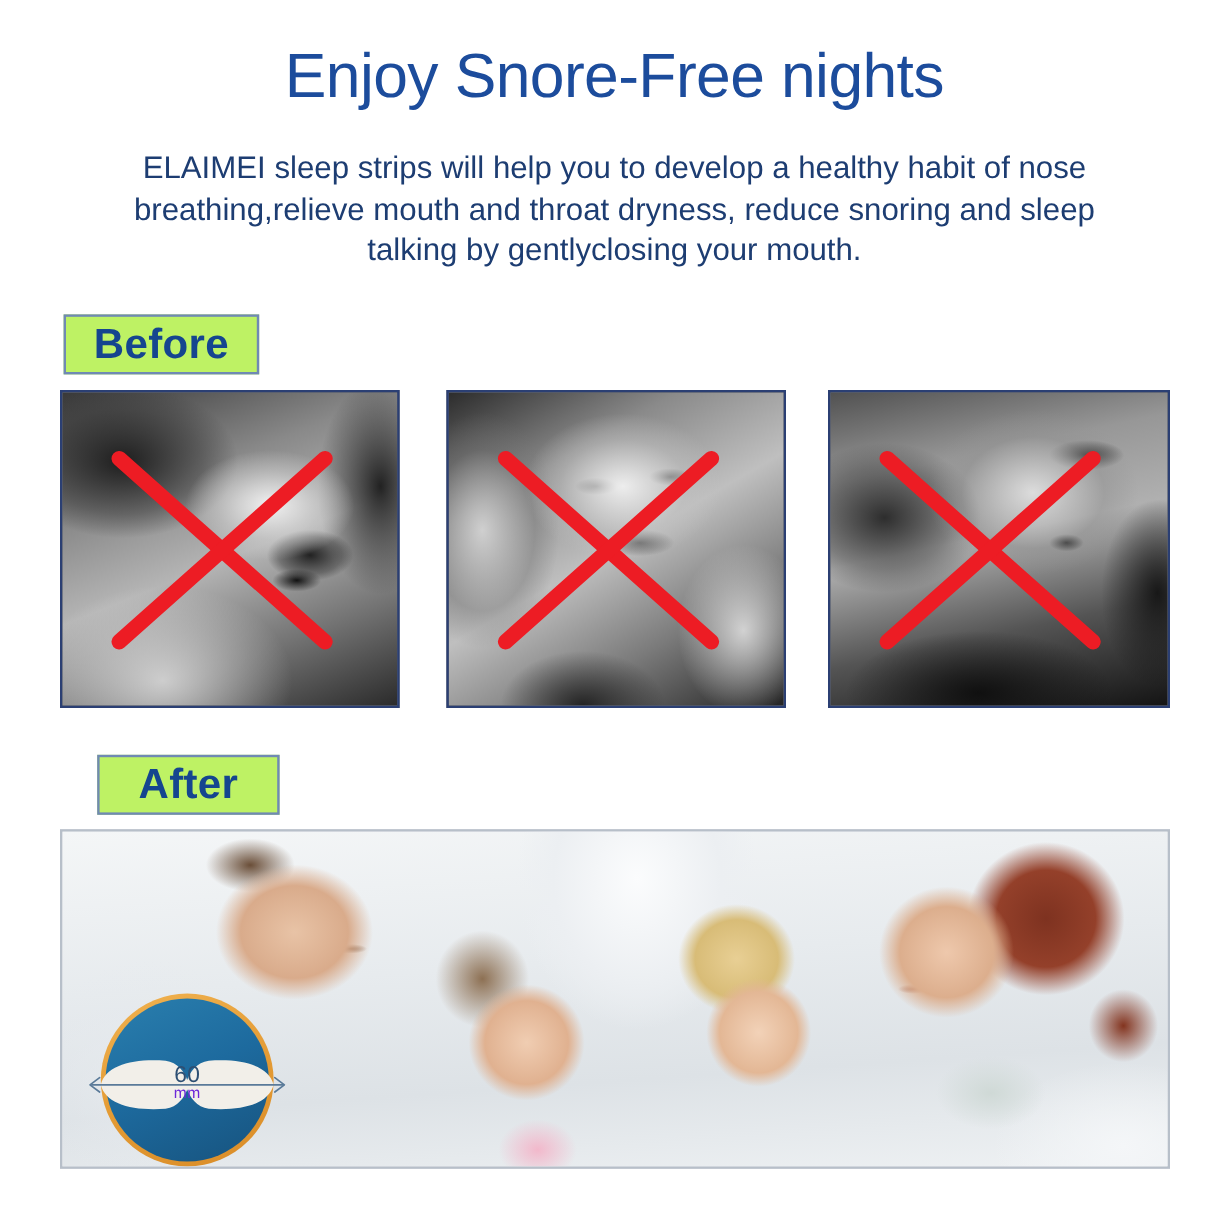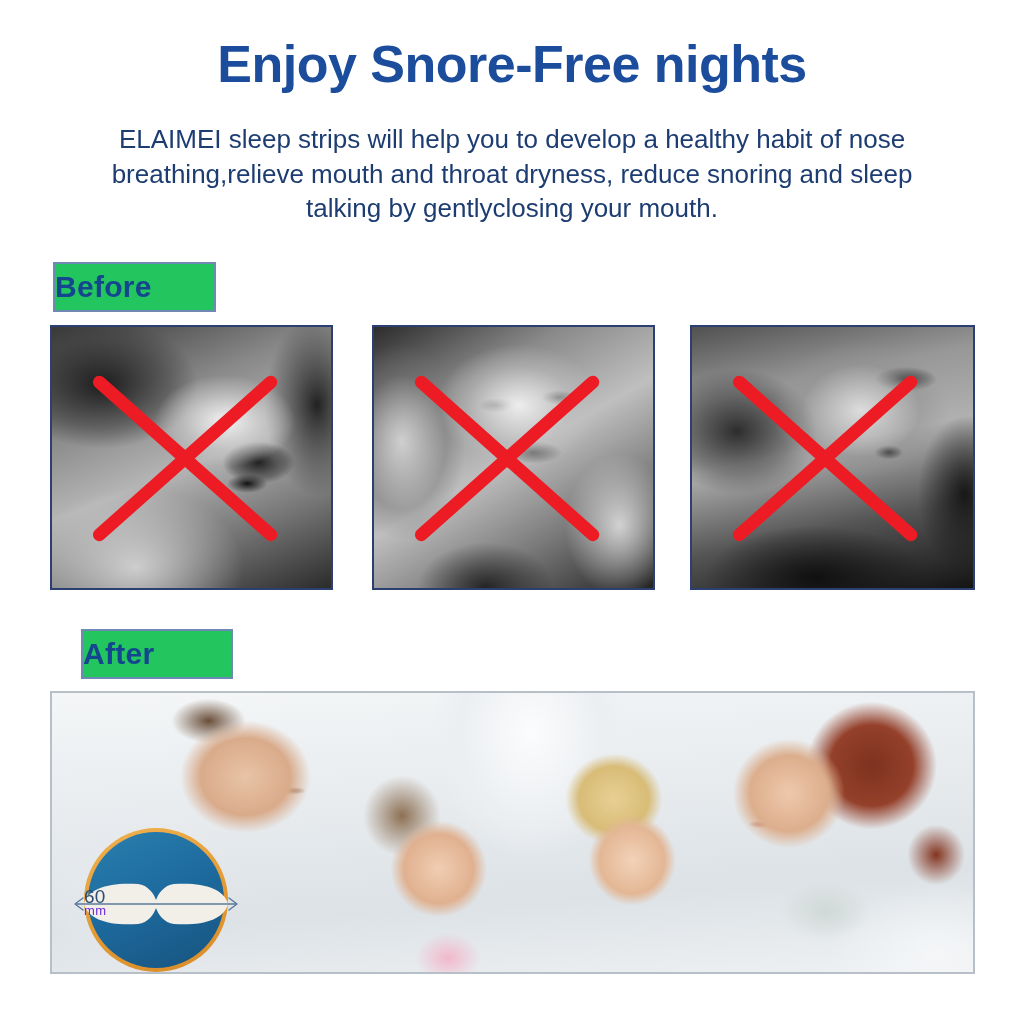--- a/index.html
+++ b/index.html
@@ -17,21 +17,21 @@
   }
 
   
   #page-title {
     position: absolute;
     left: 0;
     top: 36px;
     width: 1024px;
     text-align: center;
     font-size: 52px;
-    font-weight: bold;
+    font-weight: normal;
     color: #1c4c9c;
     letter-spacing: -0.5px;
     line-height: 1.08;
     white-space: nowrap;
   }
   #page-subtitle {
     position: absolute;
     left: 86px;
     top: 122px;
     width: 852px;
@@ -40,27 +40,27 @@
     font-weight: normal;
     color: #1d3d72;
     line-height: 1.33;
   }
 
   
   .section-label {
     position: absolute;
     box-sizing: border-box;
     border: 2px solid #7089b4;
-    background: #22c55e;
+    background: #bef264;
     color: #15458f;
-    font-size: 30px;
+    font-size: 35px;
     font-weight: bold;
     display: flex;
     align-items: center;
-    justify-content: flex-start;
+    justify-content: center;
     letter-spacing: 0.3px;
   }
   #label-before {
     left: 53px;
     top: 262px;
     width: 163px;
     height: 50px;
   }
   #label-after {
     left: 53px;
@@ -211,20 +211,21 @@
     left: -18px;
     top: 52px;
     width: 180px;
     height: 48px;
   }
   .badge-value {
     position: absolute;
     left: 0;
     top: 60px;
     width: 144px;
+    text-align: center;
     font-size: 19px;
     font-weight: normal;
     color: #2d4f73;
     line-height: 0.92;
     letter-spacing: 0.3px;
   }
   .badge-unit {
     display: block;
     font-size: 13px;
     letter-spacing: 0.4px;

